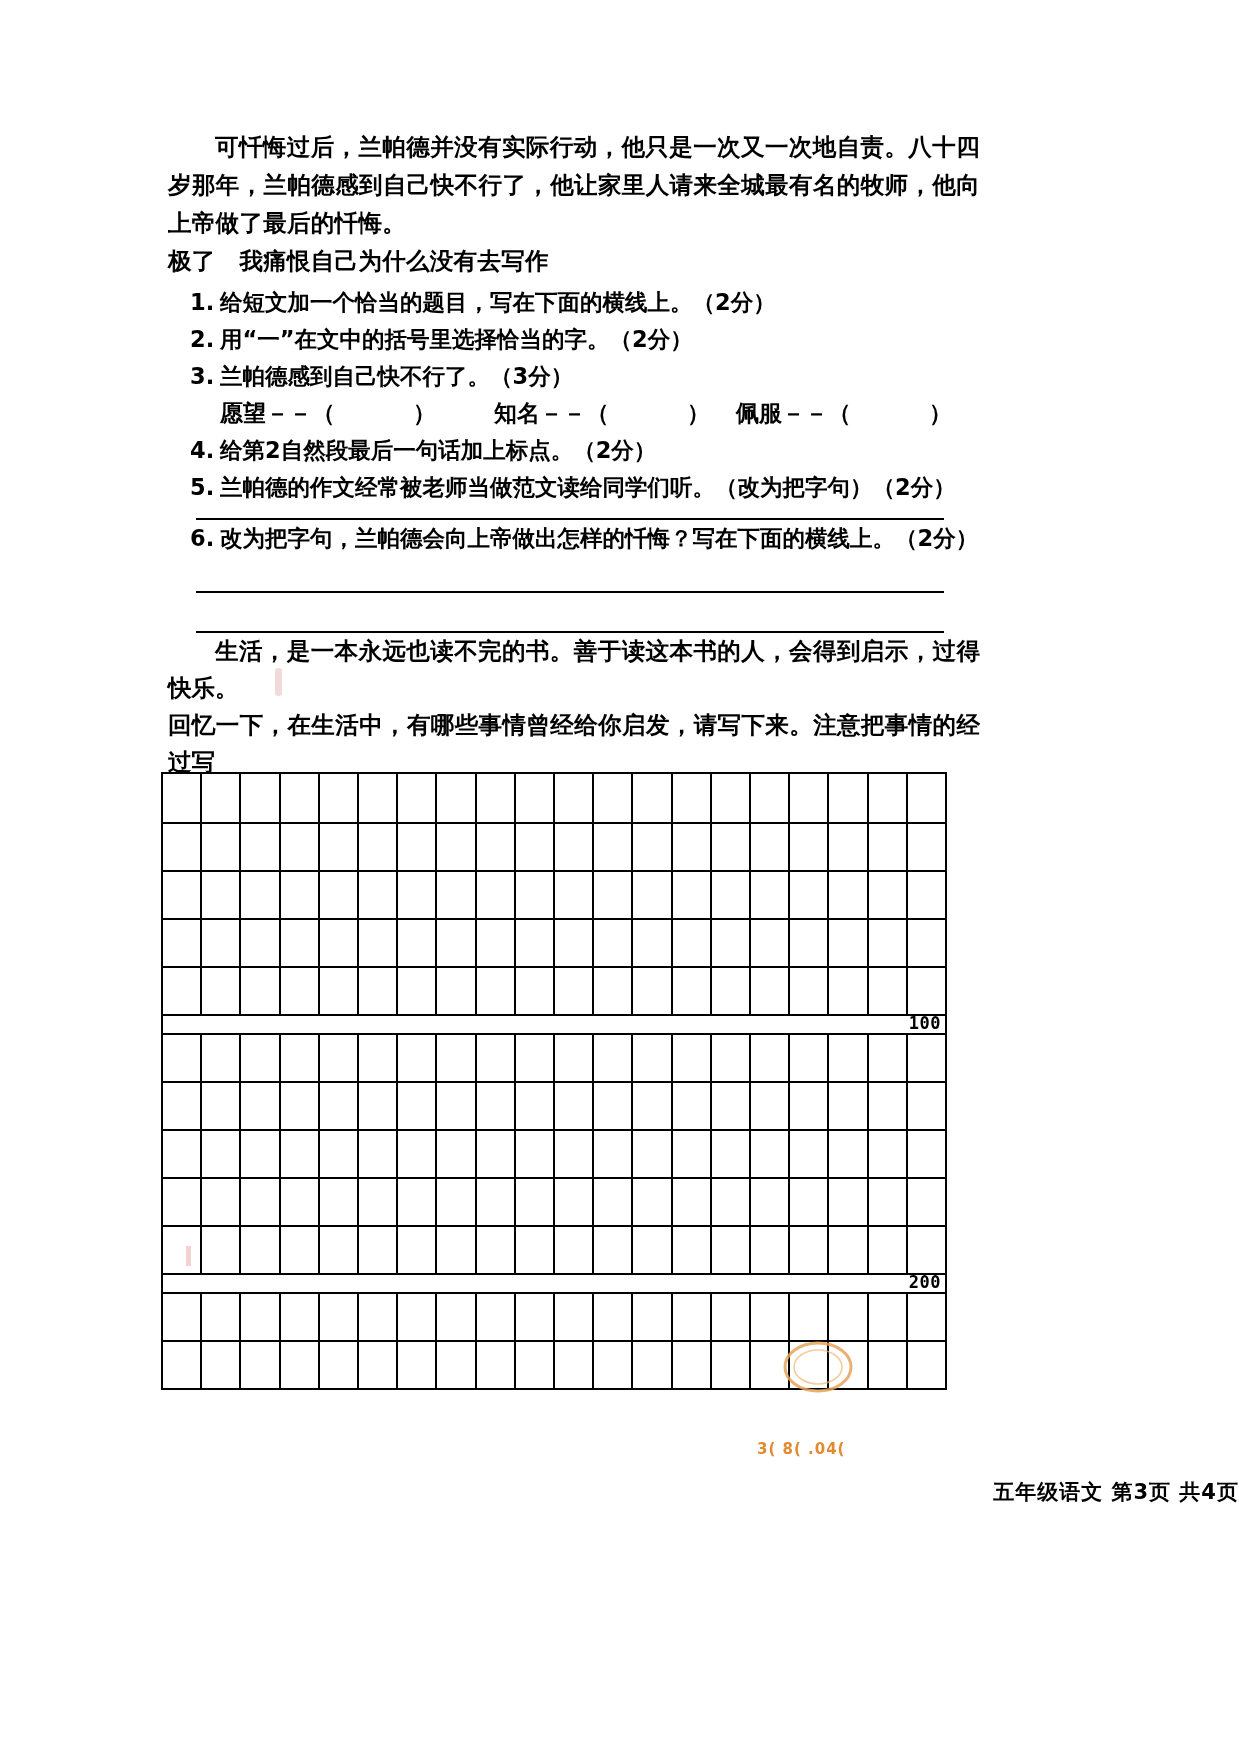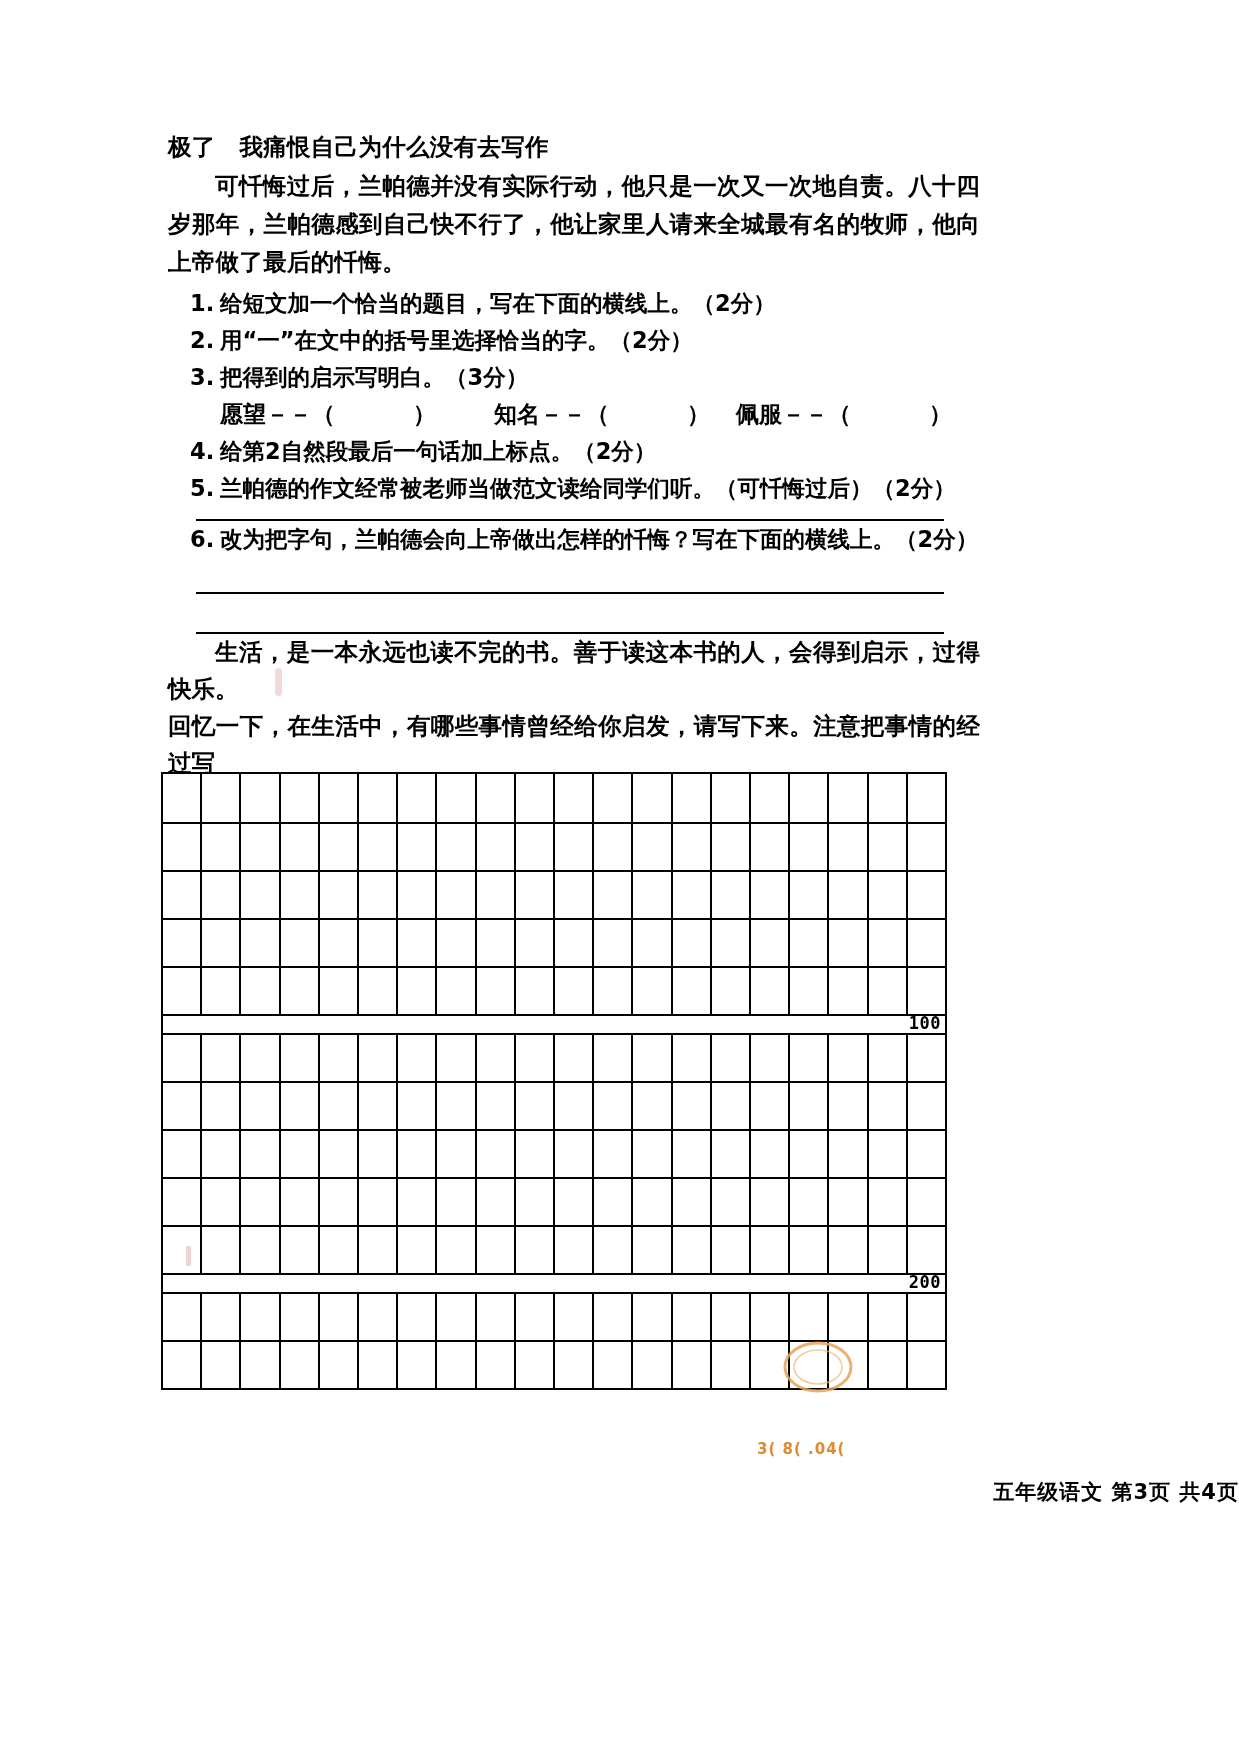--- a/index.html
+++ b/index.html
@@ -184,48 +184,48 @@
     letter-spacing: 1px;
   }
 </style>
 </head>
 <body>
 
 <div class="page">
 
   <div class="content">
 
+    <div class="para indent">可忏悔过后，兰帕德并没有实际行动，他只是一次又一次地自责。八十四岁那年，兰帕德感到自己快不行了，他让家里人请来全城最有名的牧师，他向上帝做了最后的忏悔。</div>
+
     <div class="para first-line">极了　我痛恨自己为什么没有去写作</div>
-
-    <div class="para indent">可忏悔过后，兰帕德并没有实际行动，他只是一次又一次地自责。八十四岁那年，兰帕德感到自己快不行了，他让家里人请来全城最有名的牧师，他向上帝做了最后的忏悔。</div>
 
     <div class="qlist">
 
       <div class="qitem">
         <span class="qnum">1.</span><span>给短文加一个恰当的题目，写在下面的横线上。（2分）</span>
       </div>
 
       <div class="qitem">
         <span class="qnum">2.</span><span>用“一”在文中的括号里选择恰当的字。（2分）</span>
       </div>
 
       <div class="qitem">
-        <span class="qnum">3.</span><span>把得到的启示写明白。（3分）</span>
+        <span class="qnum">3.</span><span>兰帕德感到自己快不行了。（3分）</span>
       </div>
 
       <div class="syn-row">
         <span>愿望</span><span>－－</span><span>（</span><span class="syn-gap"></span><span>）</span><span class="syn-space"></span><span>知名</span><span>－－</span><span>（</span><span class="syn-gap"></span><span>）</span><span class="syn-space-sm"></span><span>佩服</span><span>－－</span><span>（</span><span class="syn-gap"></span><span>）</span>
       </div>
 
       <div class="qitem">
         <span class="qnum">4.</span><span>给第2自然段最后一句话加上标点。（2分）</span>
       </div>
 
       <div class="qitem">
-        <span class="qnum">5.</span><span>兰帕德的作文经常被老师当做范文读给同学们听。（可忏悔过后）（2分）</span>
+        <span class="qnum">5.</span><span>兰帕德的作文经常被老师当做范文读给同学们听。（改为把字句）（2分）</span>
       </div>
 
       <div class="answer-line"></div>
 
       <div class="qitem">
         <span class="qnum">6.</span><span>改为把字句，兰帕德会向上帝做出怎样的忏悔？写在下面的横线上。（2分）</span>
       </div>
 
       <div class="answer-line l2"></div>
       <div class="answer-line l3"></div>

